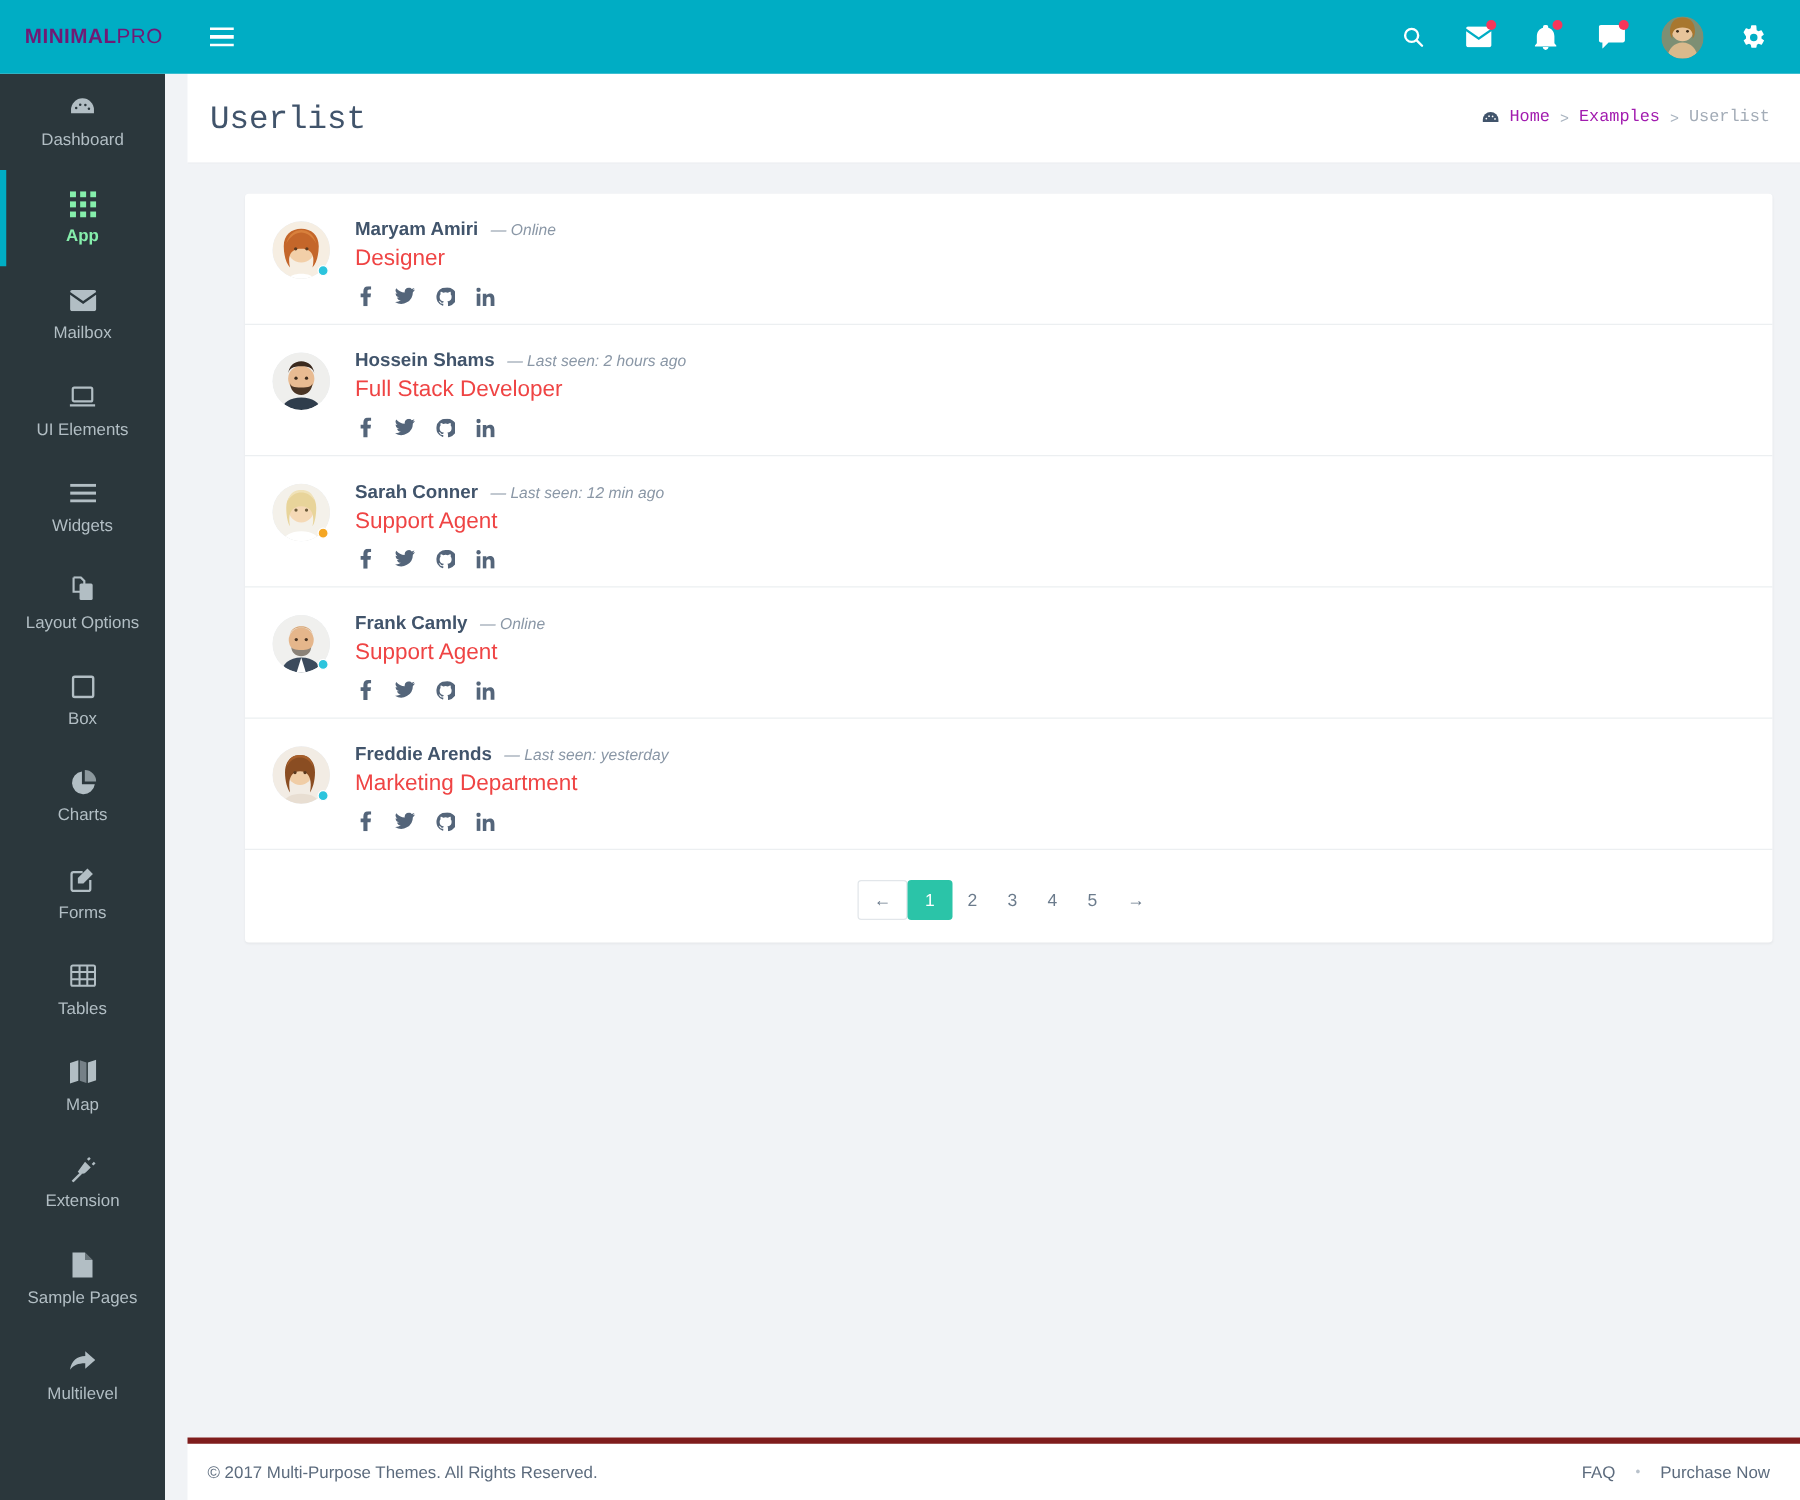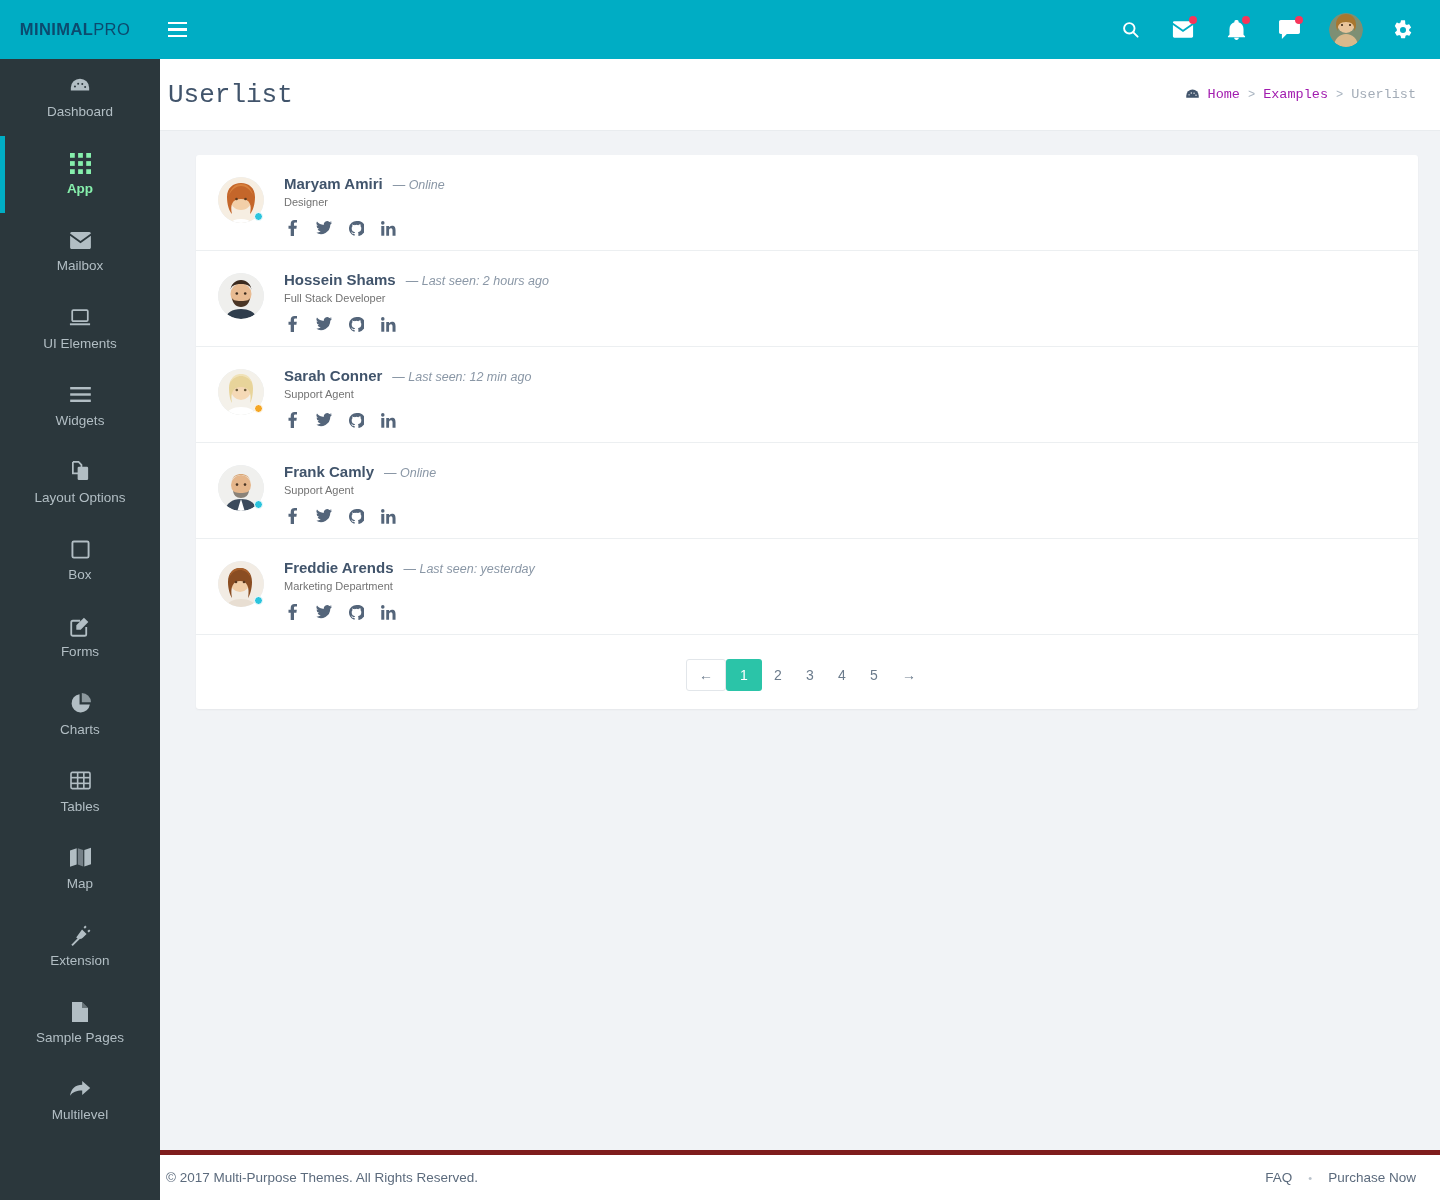--- a/index.html
+++ b/index.html
@@ -11,21 +11,21 @@
   }
   .app { position: relative; width: 1440px; height: 1200px; }
 
   
   .topbar {
     position: absolute; top: 0; left: 0; width: 1440px; height: 59px;
     background: #00adc4; display: flex; align-items: center; z-index: 20;
   }
   .brand {
     width: 150px; height: 59px; display: flex; align-items: center;
-    justify-content: center; color: #0c4a6e; letter-spacing: .4px;
+    justify-content: center; color: #701a75; letter-spacing: .4px;
   }
   .brand-a { font-size: 16.5px; font-weight: 700; }
   .brand-b { font-size: 16.5px; font-weight: 400; }
   .hamburger {
     margin-left: 18px; width: 30px; height: 30px; display: flex;
     flex-direction: column; justify-content: center; gap: 4px; cursor: pointer;
   }
   .hamburger i { display: block; width: 19px; height: 2.5px; background: #fff; }
   .topbar-right {
     margin-left: auto; display: flex; align-items: center; gap: 27px;
@@ -41,21 +41,21 @@
     border-radius: 50%; background: #f6365a;
   }
   .hdr-avatar {
     width: 34px; height: 34px; border-radius: 50%; overflow: hidden;
     cursor: pointer; flex: 0 0 34px;
   }
   .hdr-avatar svg { display: block; width: 34px; height: 34px; }
 
   
   .sidebar {
-    position: absolute; top: 59px; left: 0; width: 160px; bottom: 0;
+    position: absolute; top: 59px; left: 0; width: 132px; bottom: 0;
     background: #2b373c; overflow: hidden; z-index: 15;
   }
   .nav-item {
     position: relative; display: flex; flex-direction: column;
     align-items: center; justify-content: center;
     padding: 14px 4px 16px; cursor: pointer;
   }
   .nav-item .ic {
     height: 26px; display: flex; align-items: center; justify-content: center;
     color: #b2bec4; margin-bottom: 5px;
@@ -98,21 +98,21 @@
   .uavatar { width: 46px; height: 46px; border-radius: 50%; overflow: hidden; background: #e9ecef; }
   .uavatar svg { display: block; width: 46px; height: 46px; }
   .status-dot {
     position: absolute; right: 1px; bottom: 2px; width: 9px; height: 9px;
     border-radius: 50%; border: 1.5px solid #fff;
   }
   .uinfo { margin-left: 20px; padding-top: 2px; }
   .uname-line { display: flex; align-items: baseline; gap: 10px; }
   .uname { font-size: 15px; font-weight: 700; color: #41546b; cursor: pointer; }
   .ustatus { font-size: 12.5px; font-style: italic; color: #8a97a6; }
-  .urole { font-size: 11px; color: #737373; margin-top: 4px; }
+  .urole { font-size: 18px; color: #ef4444; margin-top: 4px; }
   .socials { display: flex; gap: 16px; margin-top: 12px; }
   .soc {
     width: 16px; height: 16px; display: flex; align-items: center;
     justify-content: center; color: #54657a; cursor: pointer;
   }
   .soc svg { display: block; }
 
   .pagination { display: flex; justify-content: center; align-items: center; gap: 0; margin-top: 24px; }
   .pgbtn {
     min-width: 32px; height: 32px; display: flex; align-items: center;
@@ -275,36 +275,36 @@
       <span class="ic">
         <svg width="19" height="19" viewBox="0 0 20 20" fill="none" stroke="currentColor" stroke-width="2">
             <rect x="1.5" y="1.5" width="17" height="17" rx="1.5"></rect>
           </svg>
       </span>
       <span class="lbl">Box</span>
     </div>
 
     <div class="nav-item">
       <span class="ic">
+        <svg width="21" height="21" viewBox="0 0 22 22" fill="currentColor">
+            <path d="M10 1.2A9.6 9.6 0 1 0 20.8 12H10z"></path>
+            <path d="M12.4 0v9.6H22A9.7 9.7 0 0 0 12.4 0z" opacity=".72"></path>
+          </svg>
+      </span>
+      <span class="lbl">Charts</span>
+    </div>
+
+    <div class="nav-item">
+      <span class="ic">
         <svg width="21" height="21" viewBox="0 0 22 22" fill="none" stroke="currentColor" stroke-width="1.9">
             <path d="M17 11.5V19a1.7 1.7 0 0 1-1.7 1.7H3A1.7 1.7 0 0 1 1.3 19V6.7A1.7 1.7 0 0 1 3 5h7.6"></path>
             <path d="M14.6 1.8l4.6 4.6-8 8H6.6V9.8z" fill="currentColor" stroke="none"></path>
           </svg>
       </span>
       <span class="lbl">Forms</span>
-    </div>
-
-    <div class="nav-item">
-      <span class="ic">
-        <svg width="21" height="21" viewBox="0 0 22 22" fill="currentColor">
-            <path d="M10 1.2A9.6 9.6 0 1 0 20.8 12H10z"></path>
-            <path d="M12.4 0v9.6H22A9.7 9.7 0 0 0 12.4 0z" opacity=".72"></path>
-          </svg>
-      </span>
-      <span class="lbl">Charts</span>
     </div>
 
     <div class="nav-item">
       <span class="ic">
         <svg width="21" height="19" viewBox="0 0 22 20" fill="none" stroke="currentColor" stroke-width="1.7">
             <rect x="1" y="1.5" width="20" height="17" rx="1.3"></rect>
             <line x1="1" y1="7" x2="21" y2="7"></line>
             <line x1="1" y1="13" x2="21" y2="13"></line>
             <line x1="8" y1="1.5" x2="8" y2="18.5"></line>
             <line x1="14.5" y1="1.5" x2="14.5" y2="18.5"></line>

